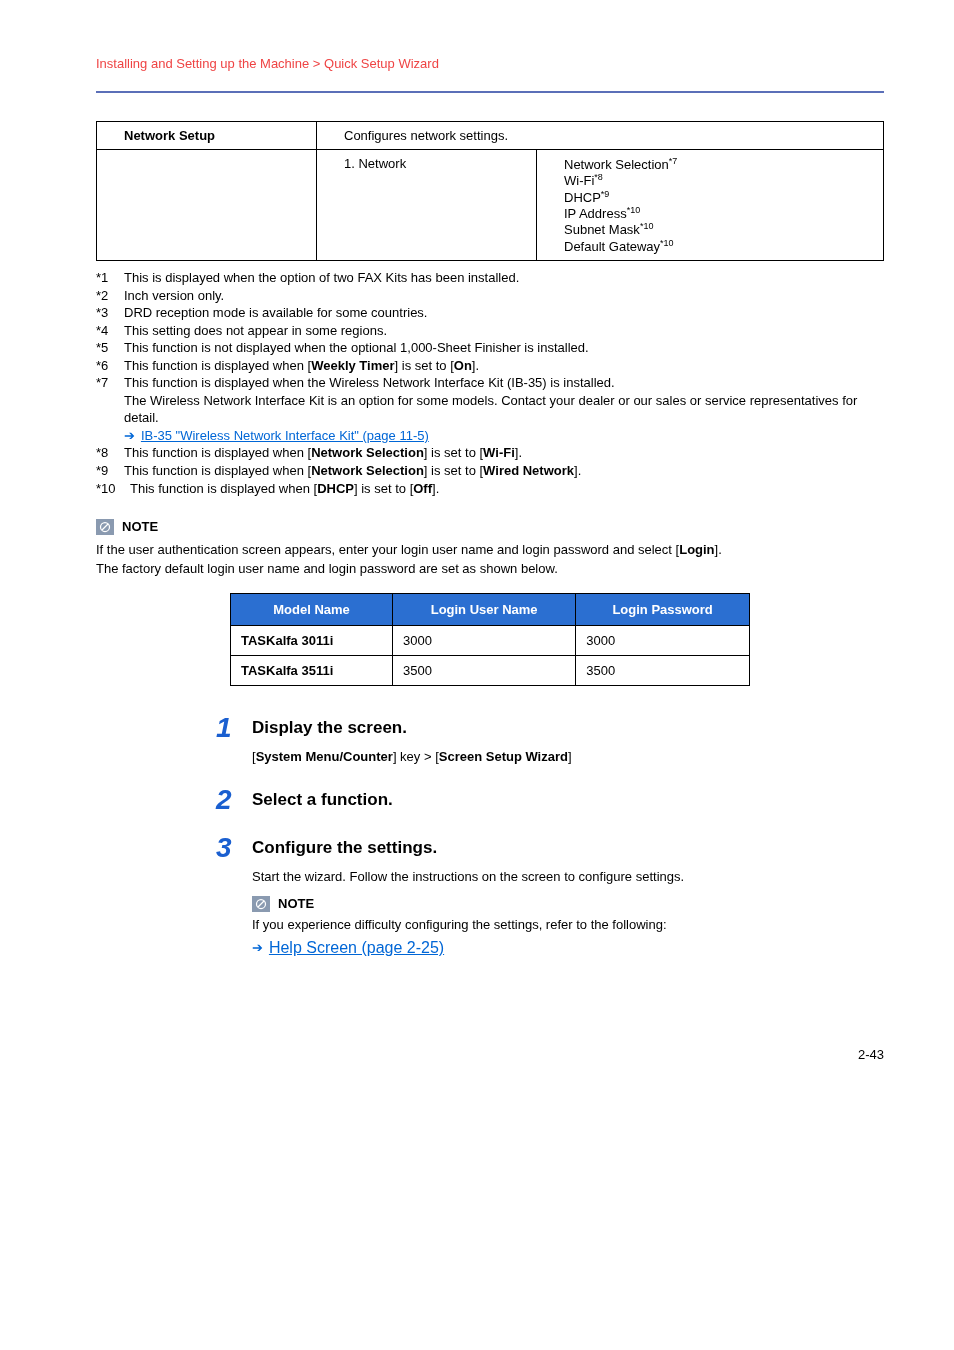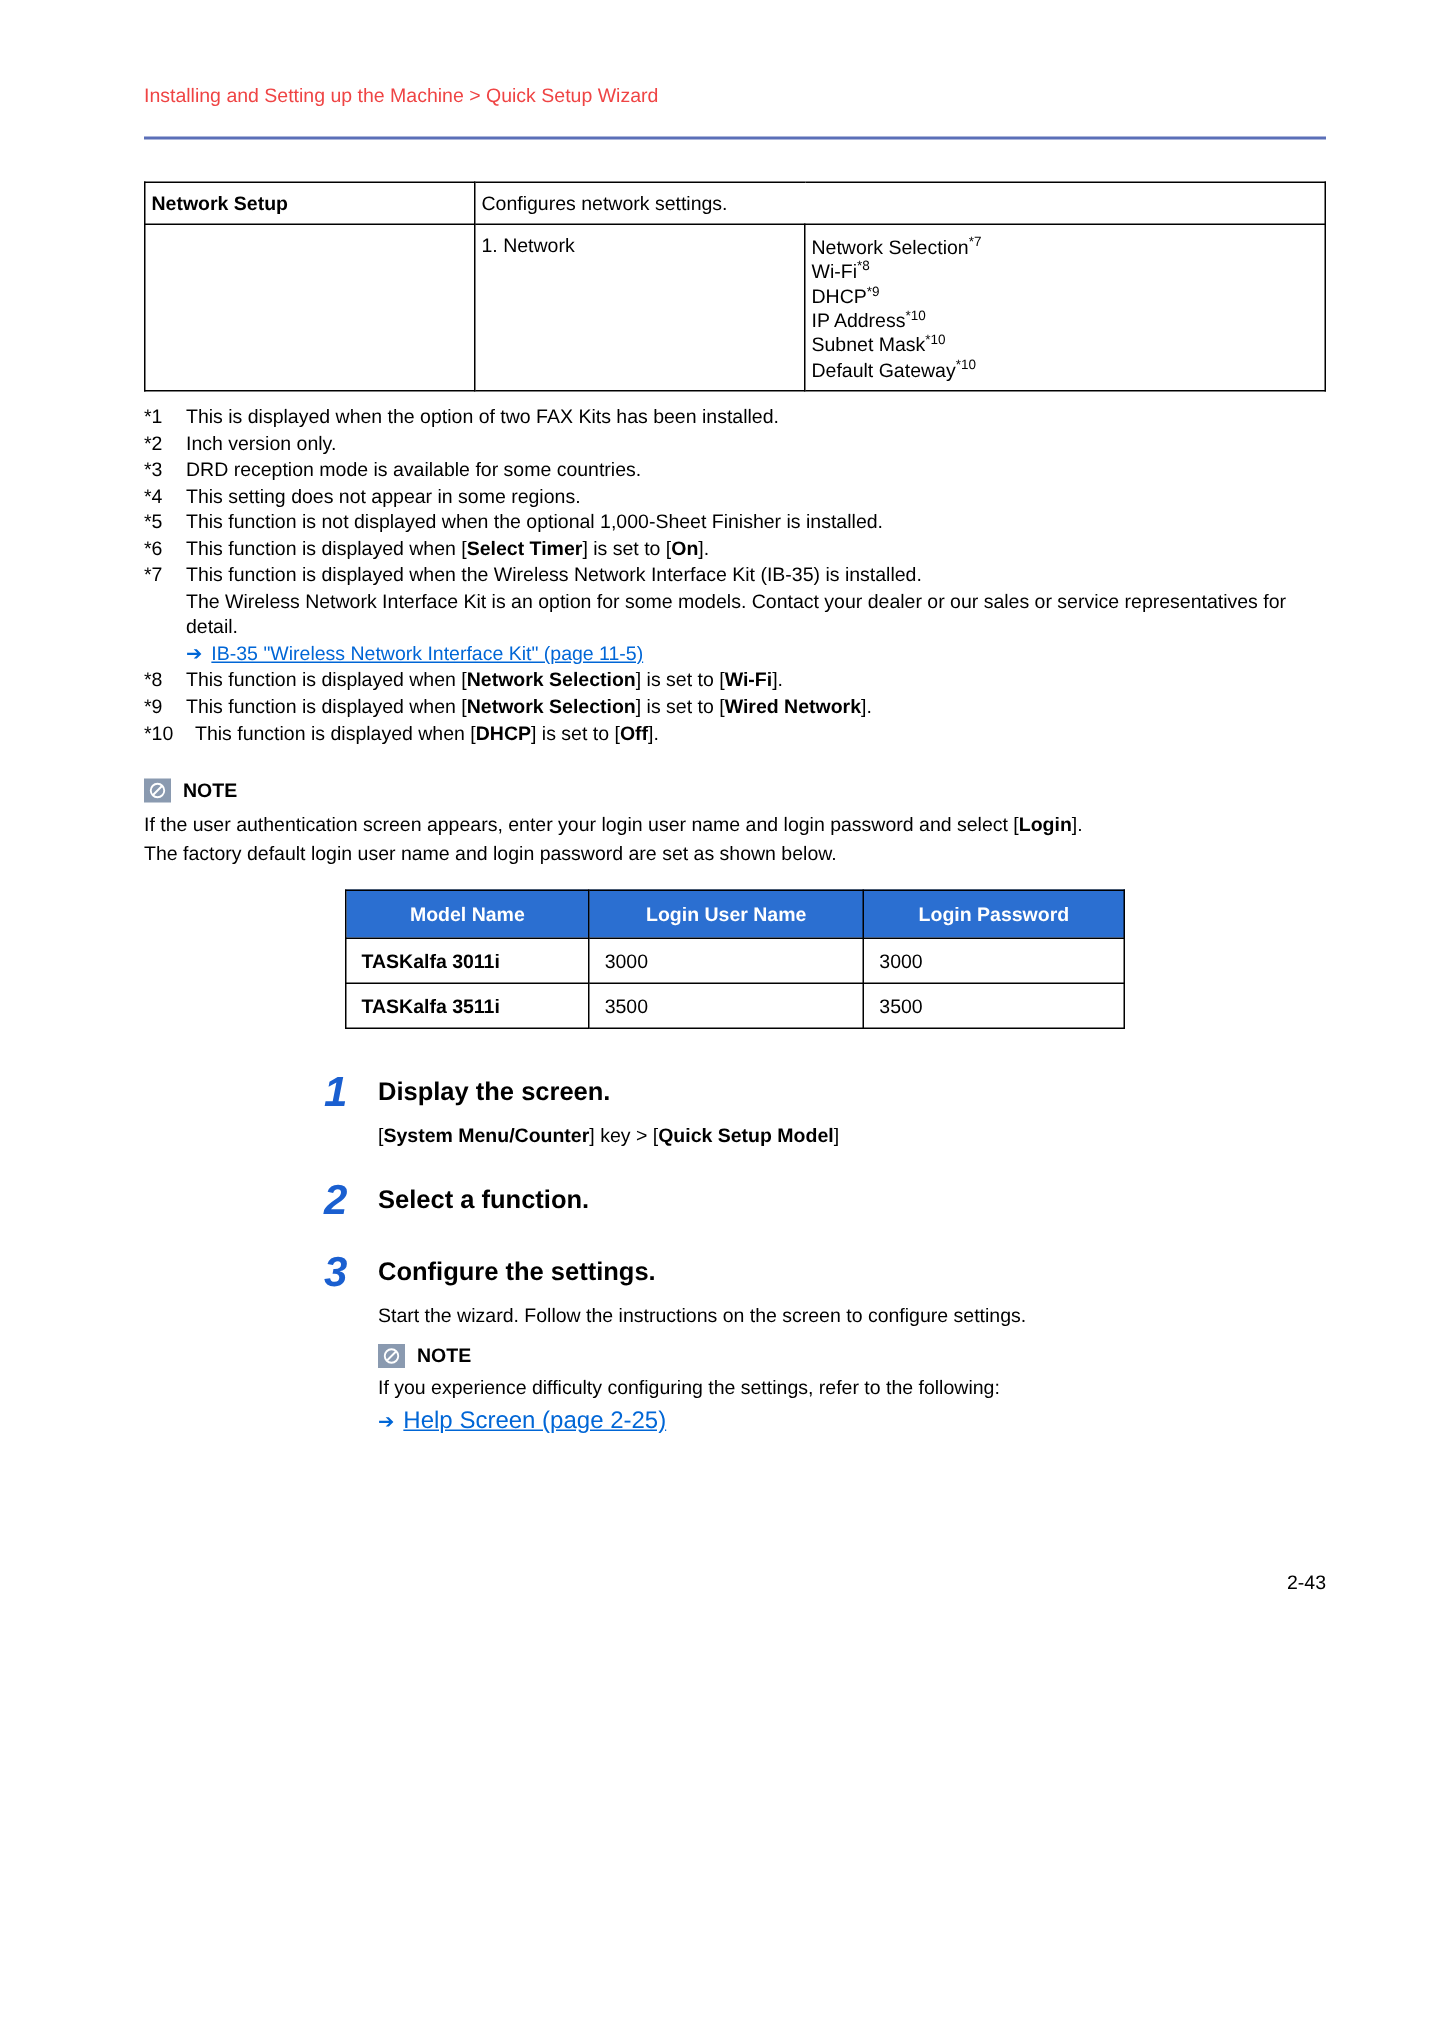--- a/index.html
+++ b/index.html
@@ -2,21 +2,21 @@
 <html><head>
 <meta charset="utf-8">
 <style>
   * { box-sizing: border-box; margin: 0; padding: 0; }
   html, body { width: 954px; background: #fff; font-family: Arial, Helvetica, sans-serif; color: #000; }
   .page { padding: 56px 70px 40px 96px; }
   .breadcrumb { font-size: 13px; color: #ef4444; margin-bottom: 20px; }
   .hr-top { border: none; border-top: 2px solid #5b6fb8; margin-bottom: 28px; }
 
   table.net { width: 100%; border-collapse: collapse; font-size: 13px; }
-  table.net td { border: 1px solid #000; padding: 6px 4px; vertical-align: top; }
+  table.net td { border: 1px solid #000; padding: 6px 27px; vertical-align: top; }
   table.net td.hdr { font-weight: bold; width: 220px; }
   table.net td.sub1 { width: 220px; }
   .sup { font-size: 9px; vertical-align: super; }
 
   .footnotes { font-size: 13px; margin-top: 8px; line-height: 1.35; }
   .footnotes .row { display: flex; }
   .footnotes .fn-num { width: 28px; flex: none; }
   .footnotes .fn-txt { flex: 1; }
   .link { color: #0066d6; text-decoration: underline; }
   .arrow { color: #0066d6; font-size: 13px; margin-right: 6px; }
@@ -91,21 +91,21 @@
     <div class="row">
         <div class="fn-num">*4</div>
         <div class="fn-txt">This setting does not appear in some regions.</div>
       </div>
     <div class="row">
         <div class="fn-num">*5</div>
         <div class="fn-txt">This function is not displayed when the optional 1,000-Sheet Finisher is installed.</div>
       </div>
     <div class="row">
         <div class="fn-num">*6</div>
-        <div class="fn-txt"><span>This function is displayed when [</span><b>Select Timer</b><span>] is set to [</span><b>On</b><span>].</span></div>
+        <div class="fn-txt"><span>This function is displayed when [</span><b>Weekly Timer</b><span>] is set to [</span><b>On</b><span>].</span></div>
       </div>
     <div class="row">
         <div class="fn-num">*7</div>
         <div class="fn-txt"><span>This function is displayed when the Wireless Network Interface Kit (IB-35) is installed.</span><br><span>The Wireless Network Interface Kit is an option for some models. Contact your dealer or our sales or service representatives for detail.</span></div>
       </div>
     <div class="indent-link">
       <span class="arrow">➔</span>
       <a href="#" class="link">IB-35 "Wireless Network Interface Kit" (page 11-5)</a>
     </div>
     <div class="row">
@@ -157,21 +157,21 @@
     </table>
 
   <div class="steps">
 
     <div class="step">
       <div class="step-row">
         <div class="step-num">1</div>
         <div class="step-title">Display the screen.</div>
       </div>
       <div class="step-body">
-        <span>[</span><b>System Menu/Counter</b><span>] key &gt; [</span><b>Quick Setup Model</b><span>]</span>
+        <span>[</span><b>System Menu/Counter</b><span>] key &gt; [</span><b>Screen Setup Wizard</b><span>]</span>
       </div>
     </div>
 
     <div class="step">
       <div class="step-row">
         <div class="step-num">2</div>
         <div class="step-title">Select a function.</div>
       </div>
     </div>
 

